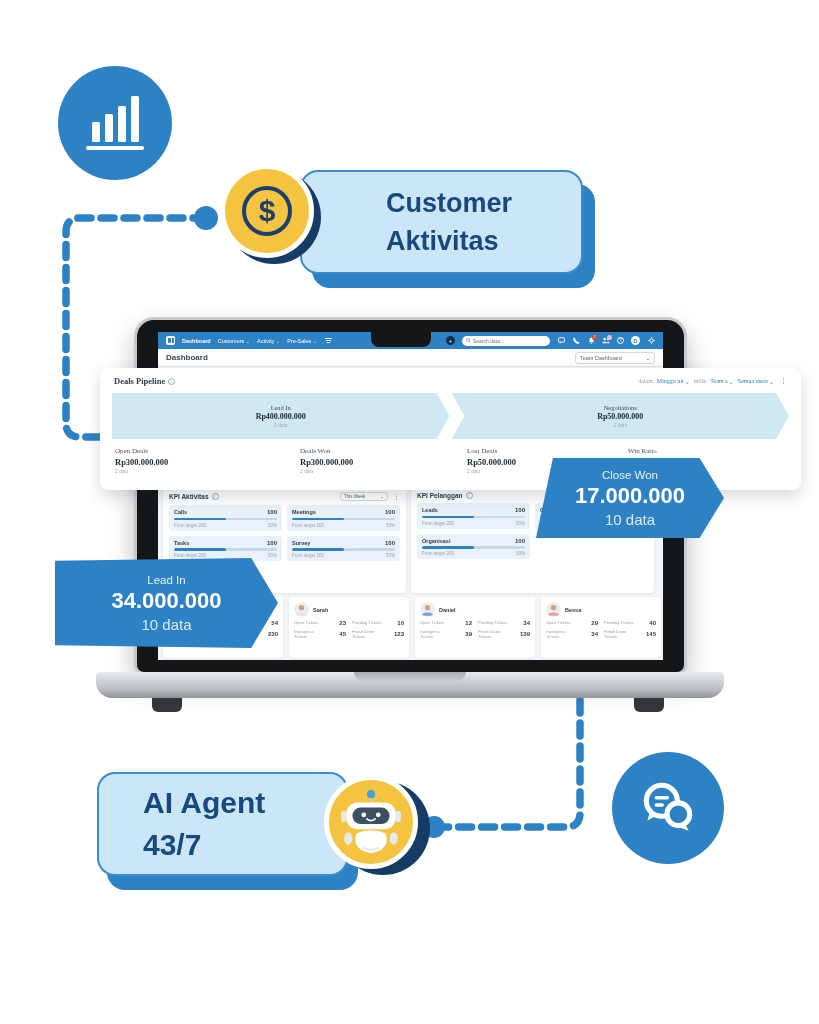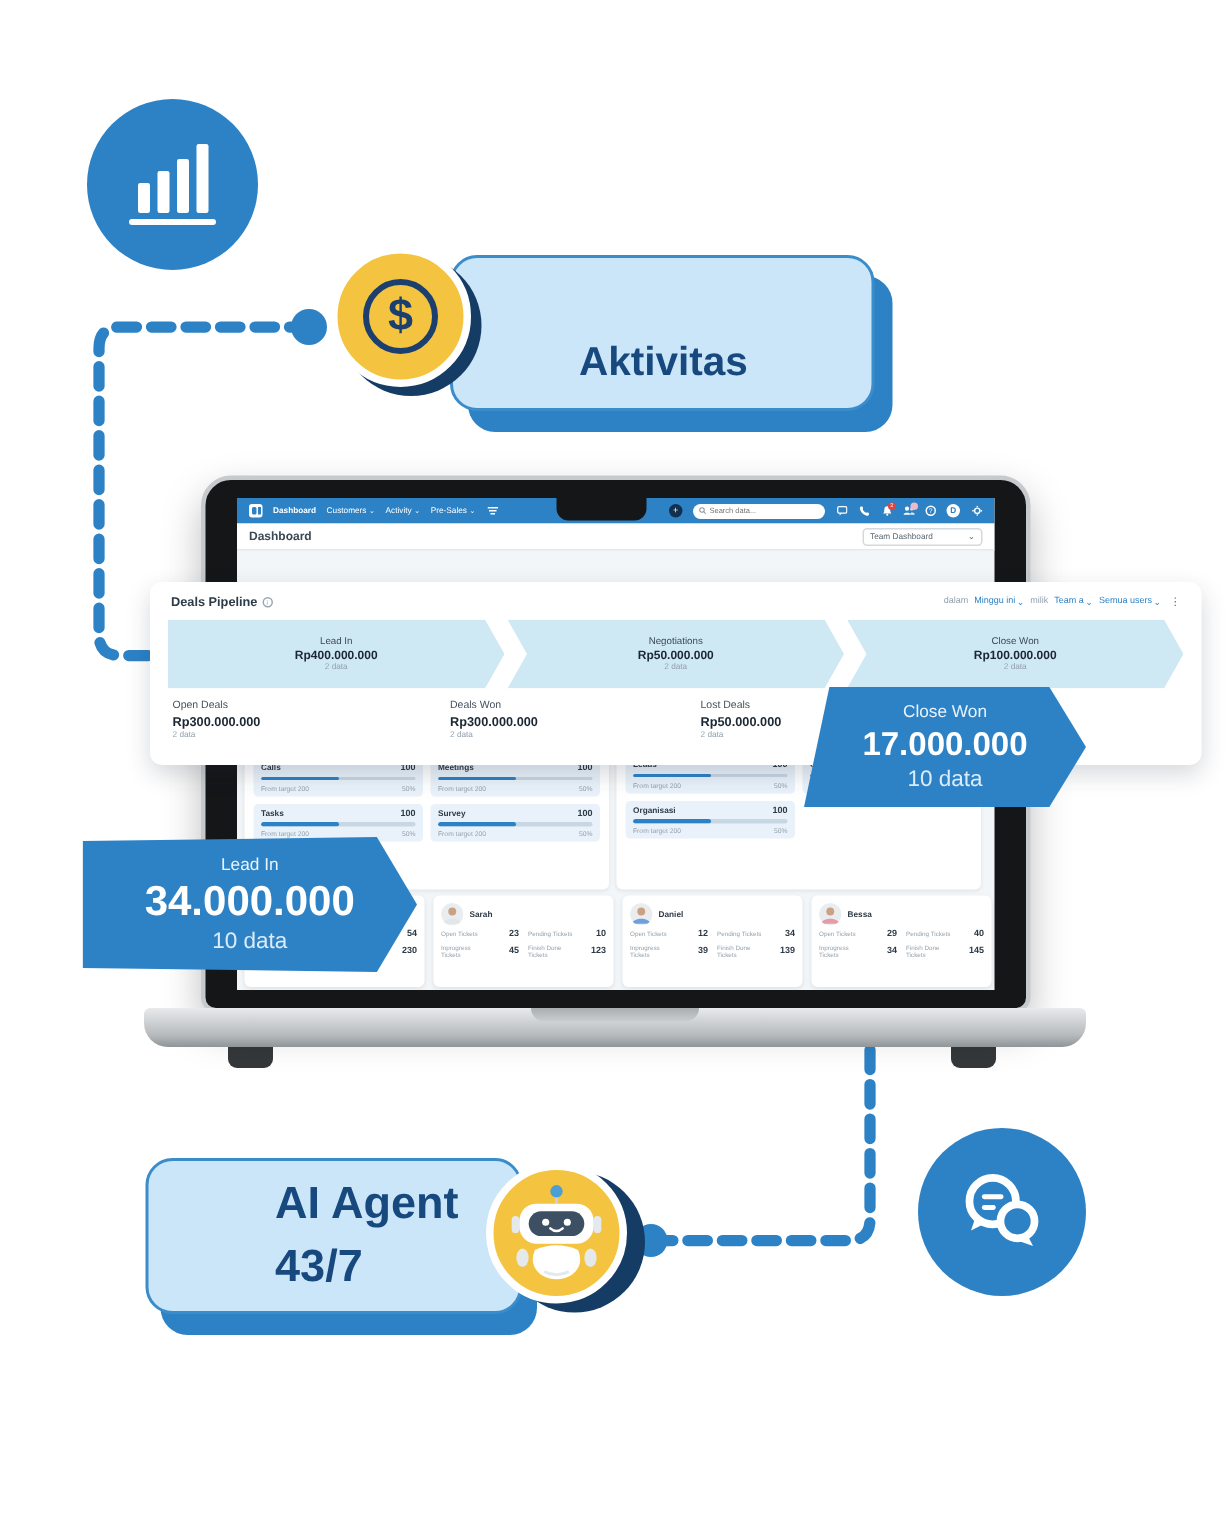--- a/index.html
+++ b/index.html
@@ -22,21 +22,21 @@
   .baseline{width:58px;height:3.5px;background:#fff;border-radius:2px;margin-top:4px;}
   .chat-circle{left:612px;top:752px;width:112px;height:112px;display:flex;align-items:center;justify-content:center;}
 
   
   .callout-shadow{position:absolute;background:var(--blue);border-radius:18px;z-index:4;}
   .callout{position:absolute;background:var(--light);border:2px solid #3a8ccb;border-radius:18px;z-index:5;display:flex;flex-direction:column;justify-content:center;}
   .cm-shadow{left:312px;top:184px;width:283px;height:104px;}
   .cm-rect{left:300px;top:170px;width:283px;height:104px;padding-left:84px;}
   .cm-rect .ctext, .ai-rect .ctext{font-size:27px;font-weight:700;color:var(--navy);line-height:38px;}
   .ai-shadow{left:107px;top:786px;width:251px;height:104px;}
-  .ai-rect{left:97px;top:772px;width:251px;height:104px;padding-left:44px;align-items:center;}
+  .ai-rect{left:97px;top:772px;width:251px;height:104px;padding-left:44px;}
   .ai-rect .ctext{font-size:30px;line-height:42px;}
 
   .coin-shadow{position:absolute;border-radius:50%;background:#143c64;z-index:5;}
   .coin{position:absolute;border-radius:50%;background:var(--yellow);border:5px solid #fff;z-index:6;display:flex;align-items:center;justify-content:center;}
   .cm-coinshadow{left:227px;top:170px;width:94px;height:94px;}
   .cm-coin{left:220px;top:164px;width:94px;height:94px;}
   .dollar-ring{width:50px;height:50px;border:4px solid #1b3f6e;border-radius:50%;display:flex;align-items:center;justify-content:center;font-size:30px;font-weight:700;color:#1b3f6e;}
   .robot-coinshadow{left:336px;top:781px;width:94px;height:94px;}
   .robot-coin{left:324px;top:775px;width:94px;height:94px;}
 
@@ -66,21 +66,21 @@
   .pink-dot{position:absolute;top:-2px;right:-2px;width:5px;height:5px;border-radius:50%;background:#f0b9c8;}
   .avatar-d{width:9px;height:9px;border-radius:50%;background:#fff;color:var(--blue);font-size:5.5px;font-weight:700;display:flex;align-items:center;justify-content:center;flex:0 0 auto;}
   .helpq{width:7px;height:7px;border:1px solid #fff;border-radius:50%;color:#fff;font-size:4.5px;display:flex;align-items:center;justify-content:center;}
 
   .subbar{position:absolute;left:0;top:17px;width:505px;height:18px;background:#fff;border-bottom:1px solid #e4e8eb;display:flex;align-items:center;justify-content:space-between;padding:0 8px;}
   .subtitle{font-size:8px;font-weight:600;color:#3a4754;}
   .mini-select{height:12px;border:1px solid #d3d9de;border-radius:3px;background:#fff;display:flex;align-items:center;justify-content:space-between;padding:0 4px;font-size:5.5px;color:#5a6772;gap:4px;}
   .team-select{width:80px;}
 
   
-  .pipeline-card{position:absolute;left:100px;top:388px;width:701px;height:122px;background:#fff;border-radius:8px;box-shadow:0 6px 16px rgba(30,40,60,.18);z-index:3;}
+  .pipeline-card{position:absolute;left:100px;top:368px;width:701px;height:122px;background:#fff;border-radius:8px;box-shadow:0 6px 16px rgba(30,40,60,.18);z-index:3;font-family:Liberation Serif, serif;}
   .pc-head{display:flex;align-items:center;gap:3px;padding:8px 14px 4px;}
   .pc-title{font-size:8.5px;font-weight:600;color:var(--ink);}
   .info-i{width:7px;height:7px;border:1px solid #9aa7b2;border-radius:50%;color:#9aa7b2;font-size:4.5px;display:flex;align-items:center;justify-content:center;font-style:italic;}
   .filters{display:flex;align-items:center;gap:4px;font-size:6px;}
   .f-label{color:var(--muted);}
   .f-val{color:var(--blue);display:flex;align-items:center;gap:1px;}
   .kebab{color:#55616c;font-size:7px;line-height:1;margin-left:2px;}
   .chevrons{display:flex;gap:2px;margin:3px 12px 0;height:46px;}
   .stage{flex:1;background:var(--chev);display:flex;flex-direction:column;align-items:center;justify-content:center;gap:1px;clip-path:polygon(0 0,calc(100% - 13px) 0,100% 50%,calc(100% - 13px) 100%,0 100%,13px 50%);}
   .stage.first{clip-path:polygon(0 0,calc(100% - 13px) 0,100% 50%,calc(100% - 13px) 100%,0 100%);}
@@ -119,21 +119,21 @@
   .tcell{display:flex;justify-content:space-between;align-items:center;gap:2px;}
   .tlabel{font-size:4.2px;color:var(--muted);line-height:1.25;width:32px;}
   .tval{font-size:6px;font-weight:700;color:var(--ink);}
 
   
   .ribbon{position:absolute;background:var(--blue);color:#fff;display:flex;flex-direction:column;align-items:center;justify-content:center;gap:2px;z-index:4;filter:drop-shadow(3px 7px 5px rgba(0,0,0,.4));}
   .ribbon .r-title{font-size:11.5px;color:#e8f3fc;}
   .ribbon .r-val{font-weight:700;color:#fff;}
   .ribbon .r-sub{font-size:15px;color:#dcebf8;}
   .lead-in{left:55px;top:558px;width:223px;height:90px;clip-path:polygon(0 3%,88% 0,100% 50%,88% 100%,0 97%);}
-  .lead-in .r-val{font-size:28px;}
+  .lead-in .r-val{font-size:22px;}
   .close-won{left:536px;top:458px;width:188px;height:80px;clip-path:polygon(9% 0,87% 0,100% 50%,87% 100%,0 100%);}
   .close-won .r-val{font-size:22px;}
 </style>
 </head>
 <body>
 
 <div class="canvas">
 
   <svg class="connectors" width="819" height="1024" viewBox="0 0 819 1024">
     <path d="M206,218 H80 Q66,218 66,232 V423 Q66,437 80,437 H114" fill="none" stroke="#2d82c6" stroke-width="7.5" stroke-dasharray="13 10" stroke-linecap="round"></path>
@@ -149,21 +149,21 @@
         <div class="bar" style="height:28px"></div>
         <div class="bar" style="height:36px"></div>
         <div class="bar" style="height:46px"></div>
       </div>
       <div class="baseline"></div>
     </div>
   </div>
 
   <div class="callout-shadow cm-shadow"></div>
   <div class="callout cm-rect">
-    <div class="ctext"><br>
+    <div class="ctext"><span>Customer</span><br>
     <span>Aktivitas</span></div>
   </div>
   <div class="coin-shadow cm-coinshadow"></div>
   <div class="coin cm-coin">
     <div class="dollar-ring">$</div>
   </div>
 
   <div class="laptop">
     <div class="foot l"></div>
     <div class="foot r"></div>
@@ -518,25 +518,20 @@
       <div class="stage first">
         <div class="st-name">Lead In</div>
         <div class="st-val">Rp400.000.000</div>
         <div class="st-sub">2 data</div>
       </div>
       <div class="stage">
         <div class="st-name">Negotiations</div>
         <div class="st-val">Rp50.000.000</div>
         <div class="st-sub">2 data</div>
       </div>
-      <div class="stage">
-        <div class="st-name">Close Won</div>
-        <div class="st-val">Rp100.000.000</div>
-        <div class="st-sub">2 data</div>
-      </div>
     </div>
     <div class="summary">
       <div class="sum sum0">
         <span class="sum-name">Open Deals</span>
         <span class="sum-val">Rp300.000.000</span>
         <span class="sum-sub">2 data</span>
       </div>
       <div class="sum sum1">
         <span class="sum-name">Deals Won</span>
         <span class="sum-val">Rp300.000.000</span>

